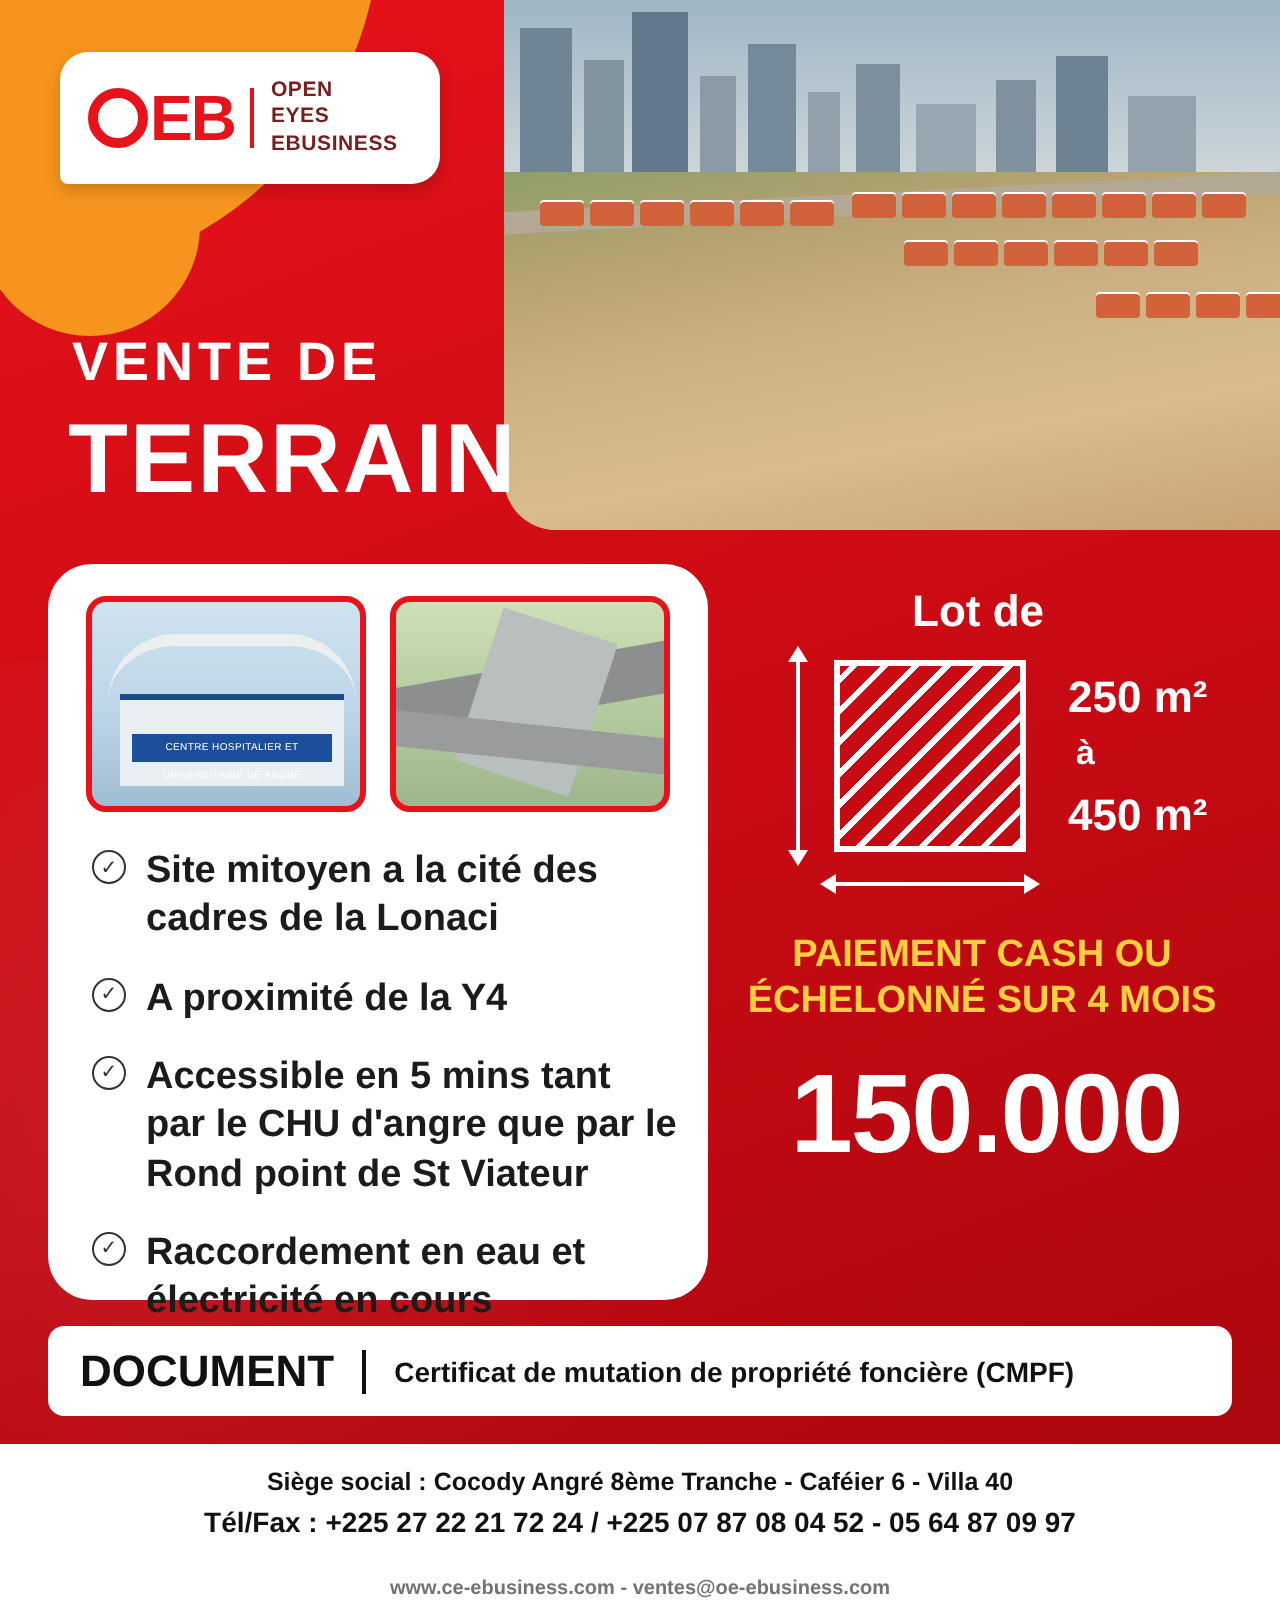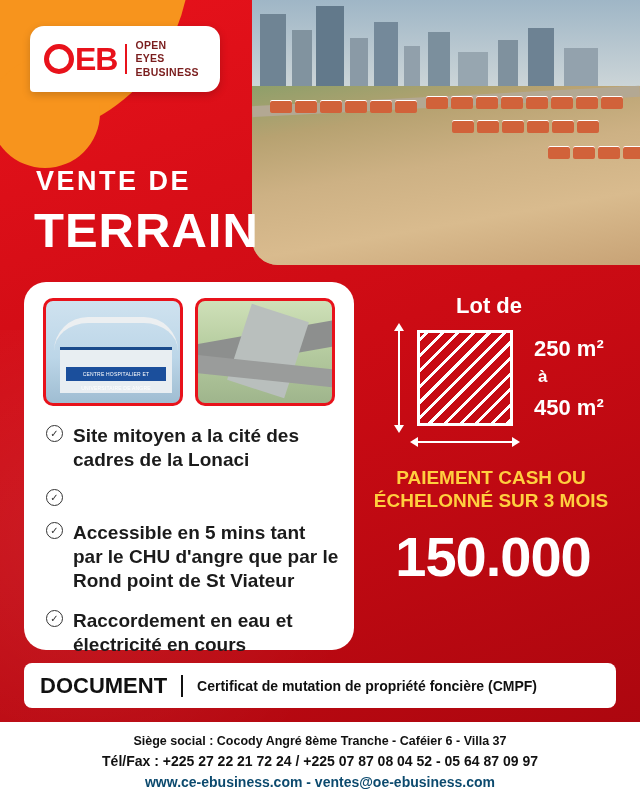--- a/index.html
+++ b/index.html
@@ -225,21 +225,21 @@
   .doc-text { font-size: 14px; font-weight: 700; color: #111; }
 
   
   .footer {
     position: absolute; left: 0; bottom: 0; width: 640px; height: 78px;
     background: #fff; z-index: 5;
     text-align: center; padding-top: 12px;
   }
   .f1 { font-size: 12.5px; font-weight: 700; color: #111; }
   .f2 { font-size: 14px; font-weight: 800; color: #111; margin-top: 5px; }
-  .f3 { font-size: 14px; font-weight: 700; color: #0c4a6e; margin-top: 5px; }
+  .f3 { font-size: 10px; font-weight: 700; color: #737373; margin-top: 20px; }
 </style>
 </head>
 <body>
 
 <div class="poster">
 
   <div class="blob-orange"></div>
   <div class="blob-orange2"></div>
 
   <div class="logo-pill">
@@ -322,20 +322,21 @@
       </div>
     </div>
 
     <div class="feature-list">
       <div class="feature">
         <div class="check">✓</div>
         <div class="feature-text">Site mitoyen a la cité des cadres de la Lonaci</div>
       </div>
       <div class="feature">
         <div class="check">✓</div>
+        <div class="feature-text"> A proximité de la Y4</div>
       </div>
       <div class="feature">
         <div class="check">✓</div>
         <div class="feature-text">Accessible en 5 mins tant par le CHU d'angre que par le Rond point de St Viateur</div>
       </div>
       <div class="feature">
         <div class="check">✓</div>
         <div class="feature-text">Raccordement en eau et électricité en cours</div>
       </div>
     </div>
@@ -344,29 +345,29 @@
   <div class="lot-title">Lot de</div>
   <div class="lot-box"></div>
   <div class="arrow-v"></div>
   <div class="arrow-h"></div>
   <div class="sqm1">250 m²</div>
   <div class="sqm-a">à</div>
   <div class="sqm2">450 m²</div>
 
   <div class="payment">
     <div>PAIEMENT CASH OU</div>
-    <div>ÉCHELONNÉ SUR 3 MOIS</div>
+    <div>ÉCHELONNÉ SUR 4 MOIS</div>
   </div>
 
   <div class="price">150.000</div>
 
   <div class="doc-bar">
     <div class="doc-label">DOCUMENT</div>
     <div class="doc-text">Certificat de mutation de propriété foncière (CMPF)</div>
   </div>
 
   <div class="footer">
-    <div class="f1">Siège social : Cocody Angré 8ème Tranche - Caféier 6 - Villa 37</div>
+    <div class="f1">Siège social : Cocody Angré 8ème Tranche - Caféier 6 - Villa 40</div>
     <div class="f2">Tél/Fax : +225 27 22 21 72 24 / +225 07 87 08 04 52 - 05 64 87 09 97</div>
     <div class="f3">www.ce-ebusiness.com - ventes@oe-ebusiness.com</div>
   </div>
 
 </div>
 
 </body></html>

